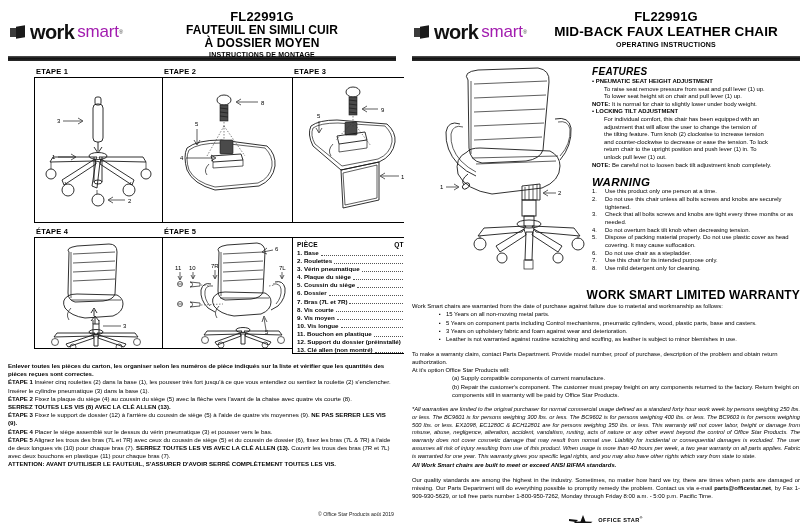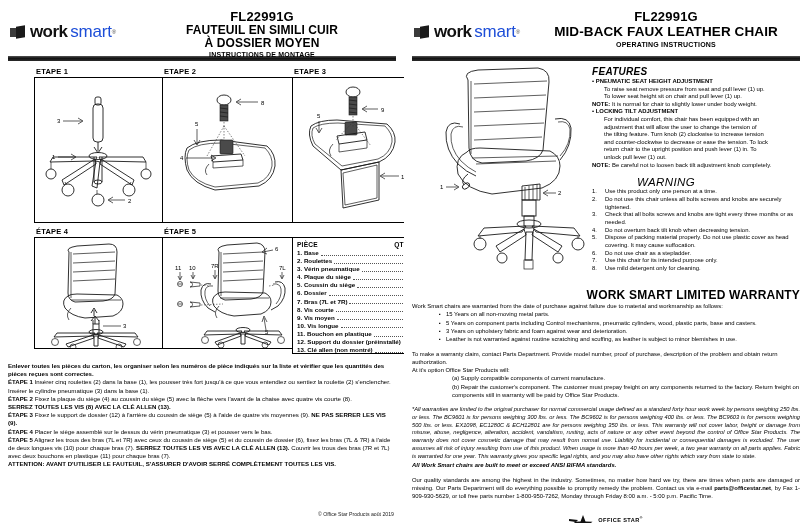--- a/index.html
+++ b/index.html
@@ -16,22 +16,22 @@
   .page-left  { width: 404px; padding: 0 8px; }
   .page-right { width: 404px; padding: 0 8px; }
 
   
   .hdr { position: relative; height: 54px; }
   .logo { position:absolute; left:2px; top:22px; display:flex; align-items:center; height:20px;}
   .logo-mark { width:17px; height:12px; margin-right:3px; position:relative; }
   .logo-mark .b1 { position:absolute; left:0; top:2px; width:6px; height:9px; background:#3b3b3b; }
   .logo-mark .b2 { position:absolute; left:6px; top:0px; width:9px; height:12px; background:#1a1a1a;
                    transform: skewY(-8deg); }
-  .logo-work { font-weight:bold; font-size:17px; letter-spacing:-0.6px; color:#111; }
-  .logo-smart { font-size:17px; letter-spacing:-0.2px; color:#1d4ed8; margin-left:3px; }
+  .logo-work { font-weight:bold; font-size:20px; letter-spacing:-0.6px; color:#111; }
+  .logo-smart { font-size:17px; letter-spacing:-0.2px; color:#a21caf; margin-left:3px; }
   .logo-tm { font-size:6px; vertical-align:super; color:#4d4d4d; }
 
   .hdr-titles { position:absolute; left:120px; right:0; top:10px; text-align:center; }
   .hdr-model { font-weight:bold; font-size:13px; letter-spacing:0.2px; line-height:14px; }
   .hdr-name { font-weight:bold; font-size:12px; line-height:12.5px; letter-spacing:0.1px; }
   .hdr-sub { font-weight:bold; font-size:7px; line-height:10px; letter-spacing:0.2px; margin-top:1px;}
 
   .rule { height:5px; background:linear-gradient(180deg,#555 0%,#111 45%,#2b2b2b 100%);
           margin:2px 0 5px 0; }
 
@@ -66,21 +66,21 @@
   .copyright { position:absolute; right:10px; bottom:6px; font-size:5.2px; color:#222; }
 
   
   .r-main { display:flex; }
   .r-img { width:176px; position:relative; height:215px; }
   .r-feat { flex:1; padding-left:4px; }
   .feat-title { font-weight:bold; font-style:italic; font-size:10px; letter-spacing:0.3px; }
   .feat-list { font-size:5.9px; line-height:7.6px; margin-top:1px; }
   .feat-b { font-weight:bold; font-size:5.9px; }
   .indent { padding-left:12px; display:block; }
-  .warn-title { font-weight:normal; font-style:italic; font-size:11.5px; letter-spacing:0.4px; margin-top:7px;margin-left:45px;}
+  .warn-title { font-weight:bold; font-style:italic; font-size:11.5px; letter-spacing:0.4px; margin-top:7px;}
   .warn-item { display:flex; font-size:5.9px; line-height:7.7px; }
   .warn-item .n { width:13px; flex:0 0 13px; }
   .warn-item .t { flex:1; }
 
   .warranty { margin-top:7px; }
   .w-title { font-weight:bold; font-size:12px; letter-spacing:0.2px;text-align:right; }
   .w-line { font-size:5.9px; line-height:8.2px; }
   .w-bullets { margin:0; padding-left:34px; }
   .w-bullets li { font-size:5.9px; line-height:8.4px; list-style:none; position:relative;}
   .w-bullets li:before { content:"\25AA"; position:absolute; left:-7px; font-size:5px; top:0px;}

